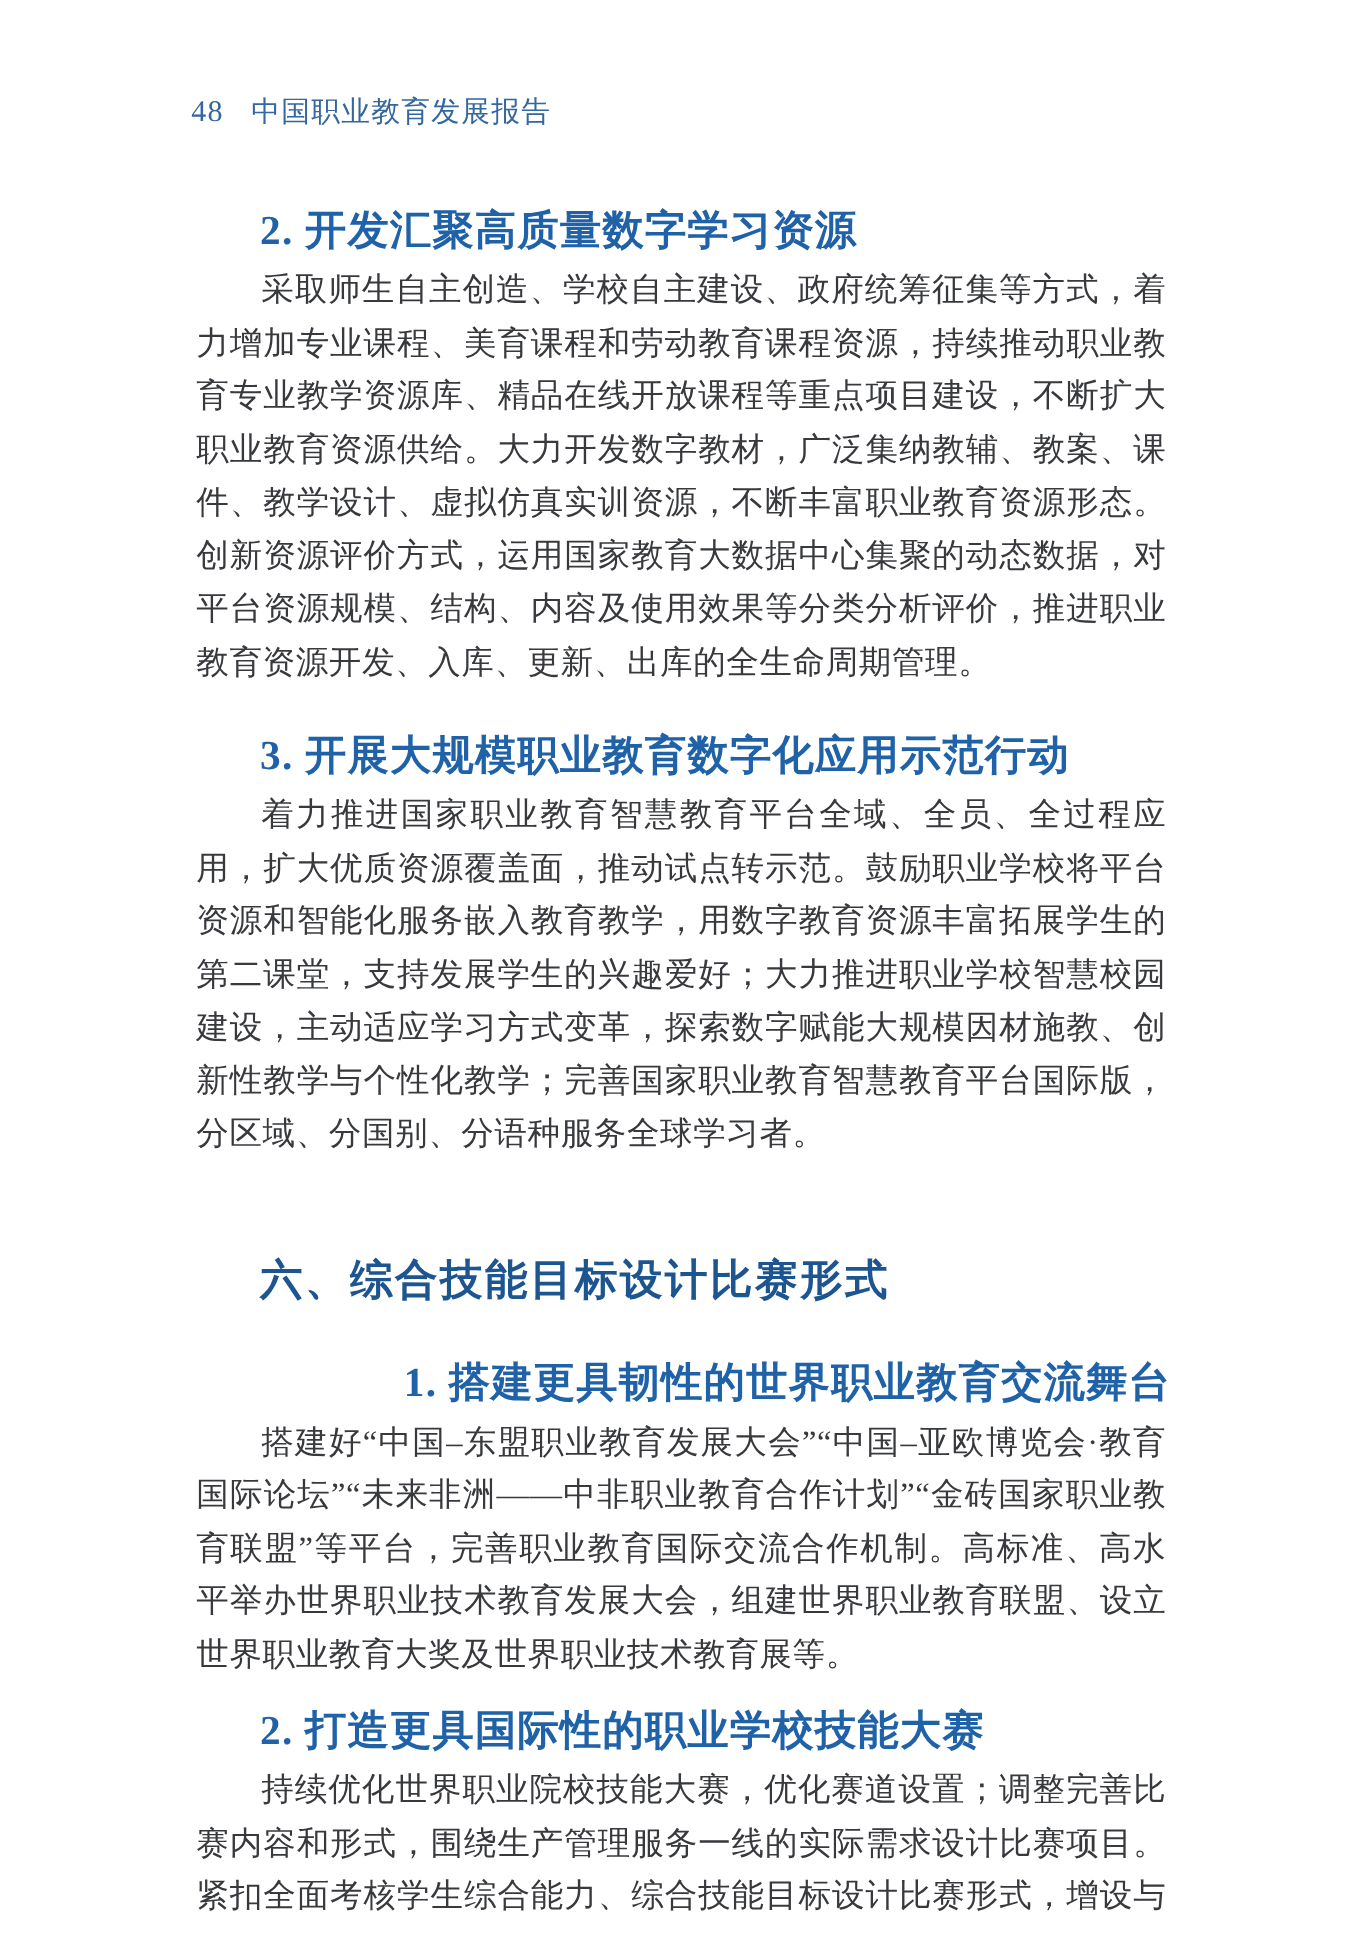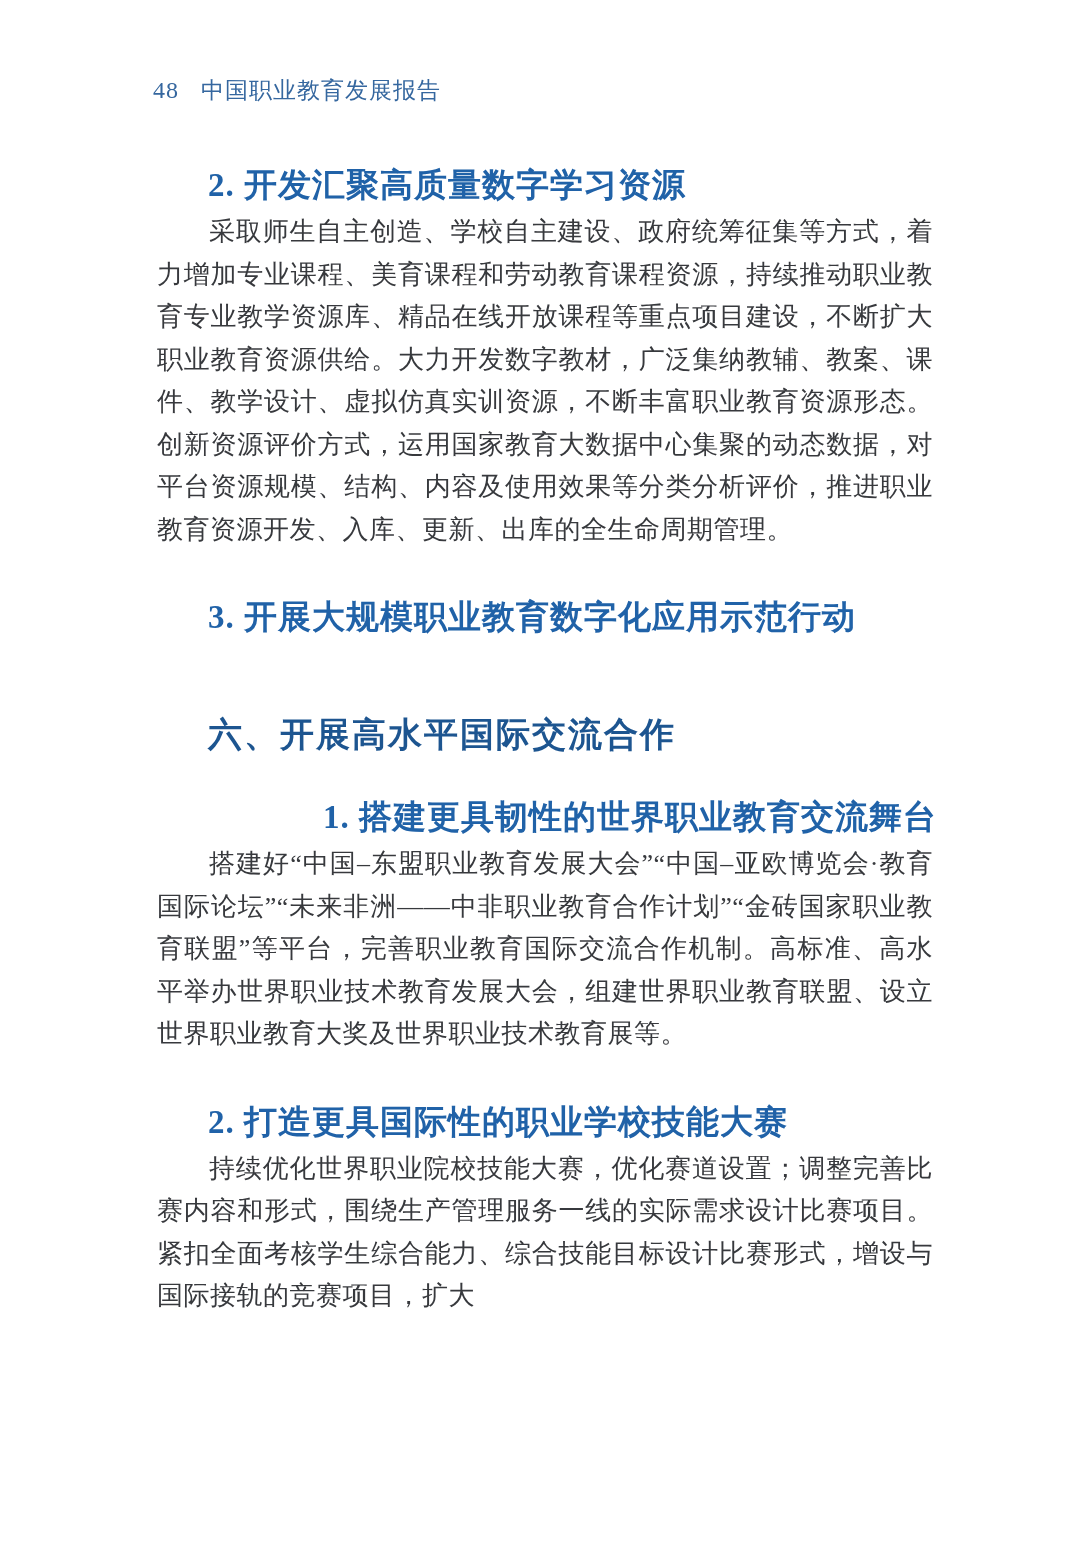--- a/index.html
+++ b/index.html
@@ -35,23 +35,23 @@
     margin: 0 0 0 55px;
     font-size: 33px;
     line-height: 44px;
     font-weight: bold;
     color: #2062a8;
     letter-spacing: 1px;
   }
   .sec-heading.first {
     margin-top: 58px;
   }
-  .sec-heading.mt-28 { margin-top: 44px; }
+  .sec-heading.mt-28 { margin-top: 32px; }
   .sec-heading.mt-36 { margin-top: 36px; text-align: right; }
-  .sec-heading.mt-30 { margin-top: 44px; }
+  .sec-heading.mt-30 { margin-top: 18px; }
   .chapter-heading {
     margin: 72px 0 0 55px;
     font-size: 34px;
     line-height: 48px;
     font-weight: bold;
     color: #1d5590;
     letter-spacing: 2px;
   }
   p.body-para {
     margin: 4px;
@@ -70,22 +70,23 @@
 
   <div class="running-header">
     <span class="pagenum">48</span>
     <span class="htitle">中国职业教育发展报告</span>
   </div>
 
   <h3 class="sec-heading first">2. 开发汇聚高质量数字学习资源</h3>
   <p class="body-para">采取师生自主创造、学校自主建设、政府统筹征集等方式，着力增加专业课程、美育课程和劳动教育课程资源，持续推动职业教育专业教学资源库、精品在线开放课程等重点项目建设，不断扩大职业教育资源供给。大力开发数字教材，广泛集纳教辅、教案、课件、教学设计、虚拟仿真实训资源，不断丰富职业教育资源形态。创新资源评价方式，运用国家教育大数据中心集聚的动态数据，对平台资源规模、结构、内容及使用效果等分类分析评价，推进职业教育资源开发、入库、更新、出库的全生命周期管理。</p>
 
   <h3 class="sec-heading mt-28">3. 开展大规模职业教育数字化应用示范行动</h3>
+  <p class="body-para">着力推进国家职业教育智慧教育平台全域、全员、全过程应用，扩大优质资源覆盖面，推动试点转示范。鼓励职业学校将平台资源和智能化服务嵌入教育教学，用数字教育资源丰富拓展学生的第二课堂，支持发展学生的兴趣爱好；大力推进职业学校智慧校园建设，主动适应学习方式变革，探索数字赋能大规模因材施教、创新性教学与个性化教学；完善国家职业教育智慧教育平台国际版，分区域、分国别、分语种服务全球学习者。</p>
 
-  <h2 class="chapter-heading">六、开展高水平国际交流合作</h2>
+  <h2 class="chapter-heading">六、综合技能目标设计比赛形式</h2>
 
   <h3 class="sec-heading mt-36">1. 搭建更具韧性的世界职业教育交流舞台</h3>
   <p class="body-para">搭建好“中国–东盟职业教育发展大会”“中国–亚欧博览会·教育国际论坛”“未来非洲——中非职业教育合作计划”“金砖国家职业教育联盟”等平台，完善职业教育国际交流合作机制。高标准、高水平举办世界职业技术教育发展大会，组建世界职业教育联盟、设立世界职业教育大奖及世界职业技术教育展等。</p>
 
   <h3 class="sec-heading mt-30">2. 打造更具国际性的职业学校技能大赛</h3>
   <p class="body-para">持续优化世界职业院校技能大赛，优化赛道设置；调整完善比赛内容和形式，围绕生产管理服务一线的实际需求设计比赛项目。紧扣全面考核学生综合能力、综合技能目标设计比赛形式，增设与国际接轨的竞赛项目，扩大</p>
 
 </div>
 
 </body></html>

